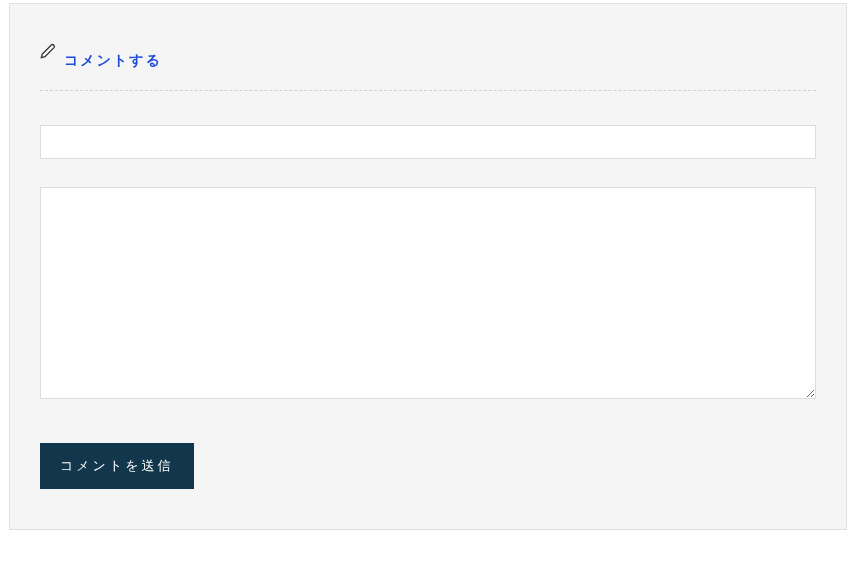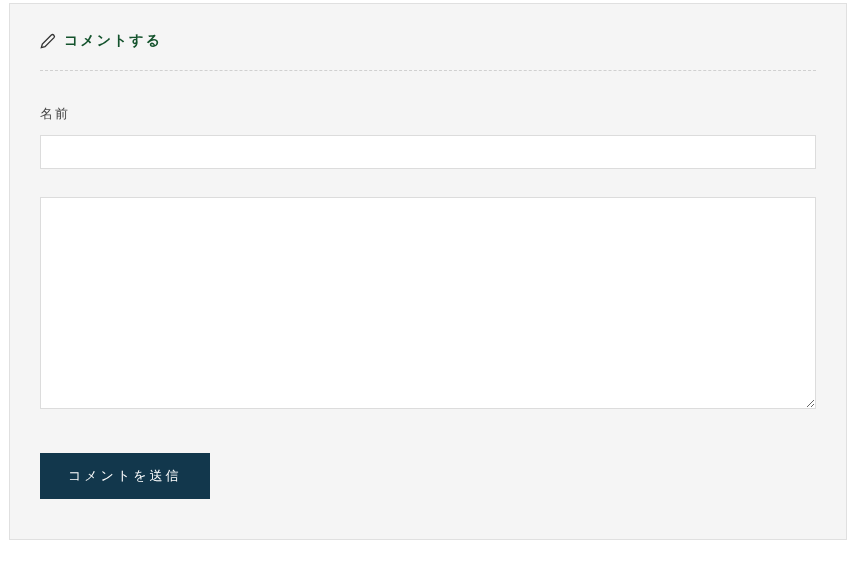--- a/index.html
+++ b/index.html
@@ -32,22 +32,23 @@
     }
     .pencil-icon {
       width: 16px;
       height: 16px;
       color: #333333;
       flex-shrink: 0;
     }
     .heading-text {
       font-size: 14px;
       font-weight: bold;
-      color: #14532d;
+      color: #1d4ed8;
       letter-spacing: 2px;
+      margin-top: 20px;
     }
     .field-group {
       margin-bottom: 28px;
     }
     .field-label {
       font-size: 13px;
       color: #444444;
       letter-spacing: 2px;
       margin-bottom: 12px;
       display: block;
@@ -71,21 +72,21 @@
       font-family: inherit;
       resize: both;
     }
     .textarea-group {
       margin-bottom: 40px;
     }
     .submit-btn {
       background: #12374c;
       color: #ffffff;
       border: none;
-      padding: 14px 28px;
+      padding: 14px 20px;
       font-size: 13px;
       letter-spacing: 3px;
       cursor: pointer;
       font-family: inherit;
     }
   </style>
 </head>
 <body>
 
 <div class="outer">
@@ -94,21 +95,20 @@
     <div class="heading-row">
       <span class="pencil-icon">
         <svg viewBox="0 0 24 24" fill="none" stroke="currentColor" stroke-width="2">
           <path d="M17 3a2.85 2.85 0 0 1 4 4L7.5 20.5 2 22l1.5-5.5L17 3z"></path>
         </svg>
       </span>
       <h3 class="heading-text">コメントする</h3>
     </div>
 
     <div class="field-group">
-      <label class="field-label">名前</label>
       <input type="text" class="text-input" value="" style="">
     </div>
 
     <div class="field-group textarea-group">
       <textarea class="textarea-input" style=""></textarea>
     </div>
 
     <button class="submit-btn">コメントを送信</button>
 
   </div>

